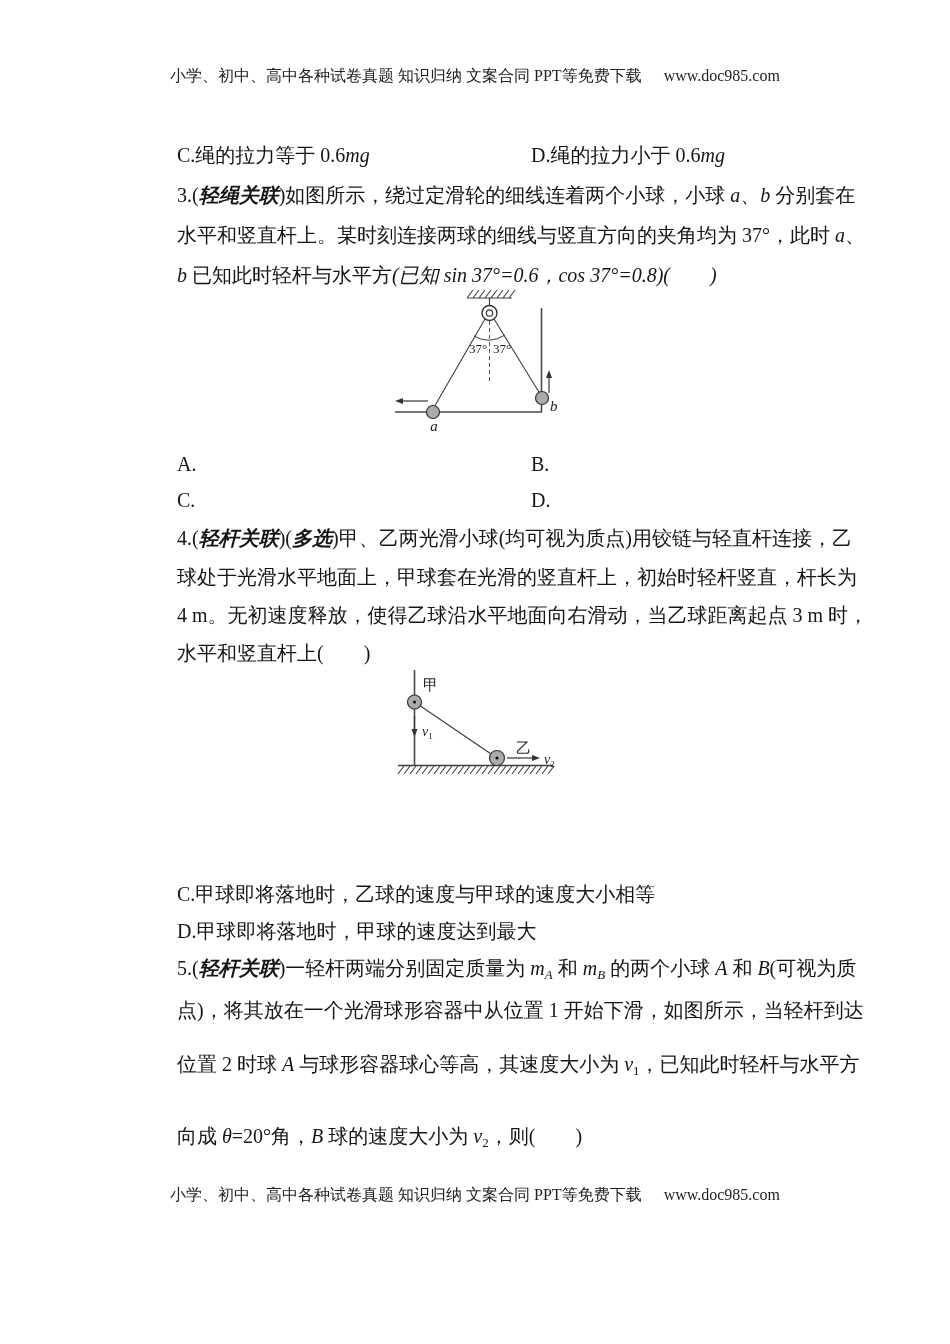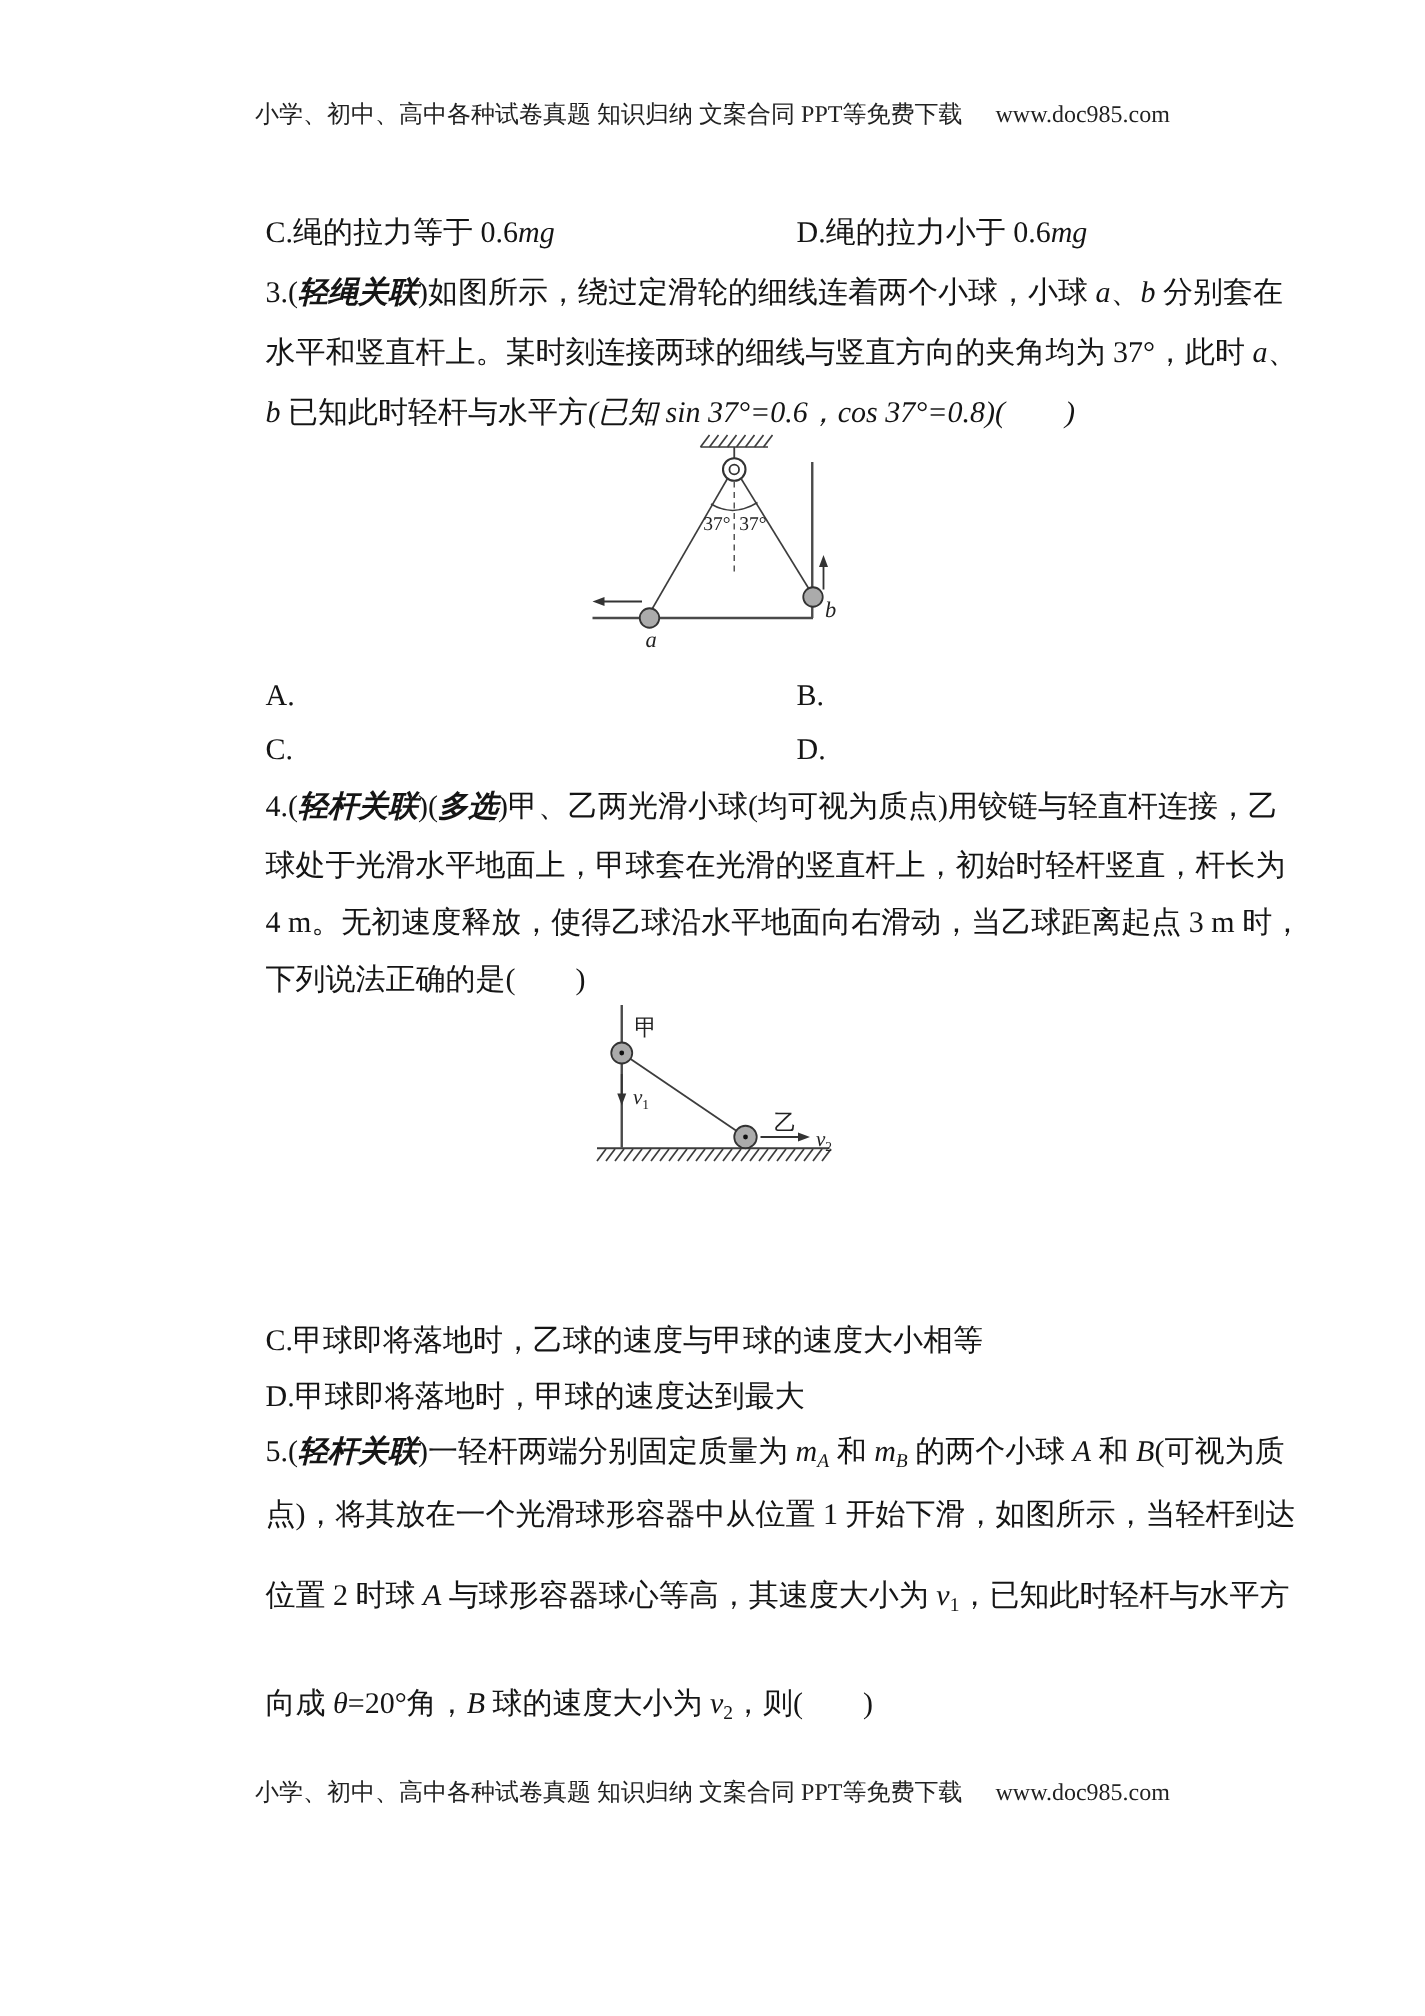--- a/index.html
+++ b/index.html
@@ -87,21 +87,21 @@
   <div class="hline" style="top:451px"><span>A.</span></div>
   <div class="hline col2" style="top:451px"><span>B.</span></div>
   <div class="hline" style="top:487px"><span>C.</span></div>
   <div class="hline col2" style="top:487px"><span>D.</span></div>
 
   <div class="hline" style="top:525px">
     <span>4.(</span><span class="b">轻杆关联</span><span>)(</span><span class="b">多选</span><span>)甲、乙两光滑小球(均可视为质点)用铰链与轻直杆连接，乙</span>
   </div>
   <div class="hline" style="top:564px">球处于光滑水平地面上，甲球套在光滑的竖直杆上，初始时轻杆竖直，杆长为</div>
   <div class="hline" style="top:602px">4 m。无初速度释放，使得乙球沿水平地面向右滑动，当乙球距离起点 3 m 时，</div>
-  <div class="hline" style="top:640px">下列说法正确的是(　　)</div>
+  <div class="hline" style="top:640px">水平和竖直杆上(　　)</div>
 
   <svg class="diag d2" width="205" height="127" viewBox="0 0 205 127">
     <line x1="19.5" y1="2" x2="19.5" y2="97" stroke="#4a4a4a" stroke-width="1.6"></line>
     <line x1="19.5" y1="34" x2="102" y2="90" stroke="#3d3d3d" stroke-width="1.2"></line>
     <g stroke="#3d3d3d" stroke-width="1.1">
       <line x1="3" y1="97.5" x2="158" y2="97.5" stroke-width="1.4"></line>
       <line x1="9" y1="98" x2="3" y2="106"></line>
         <line x1="15" y1="98" x2="9" y2="106"></line>
       <line x1="21" y1="98" x2="15" y2="106"></line>
         <line x1="27" y1="98" x2="21" y2="106"></line>

